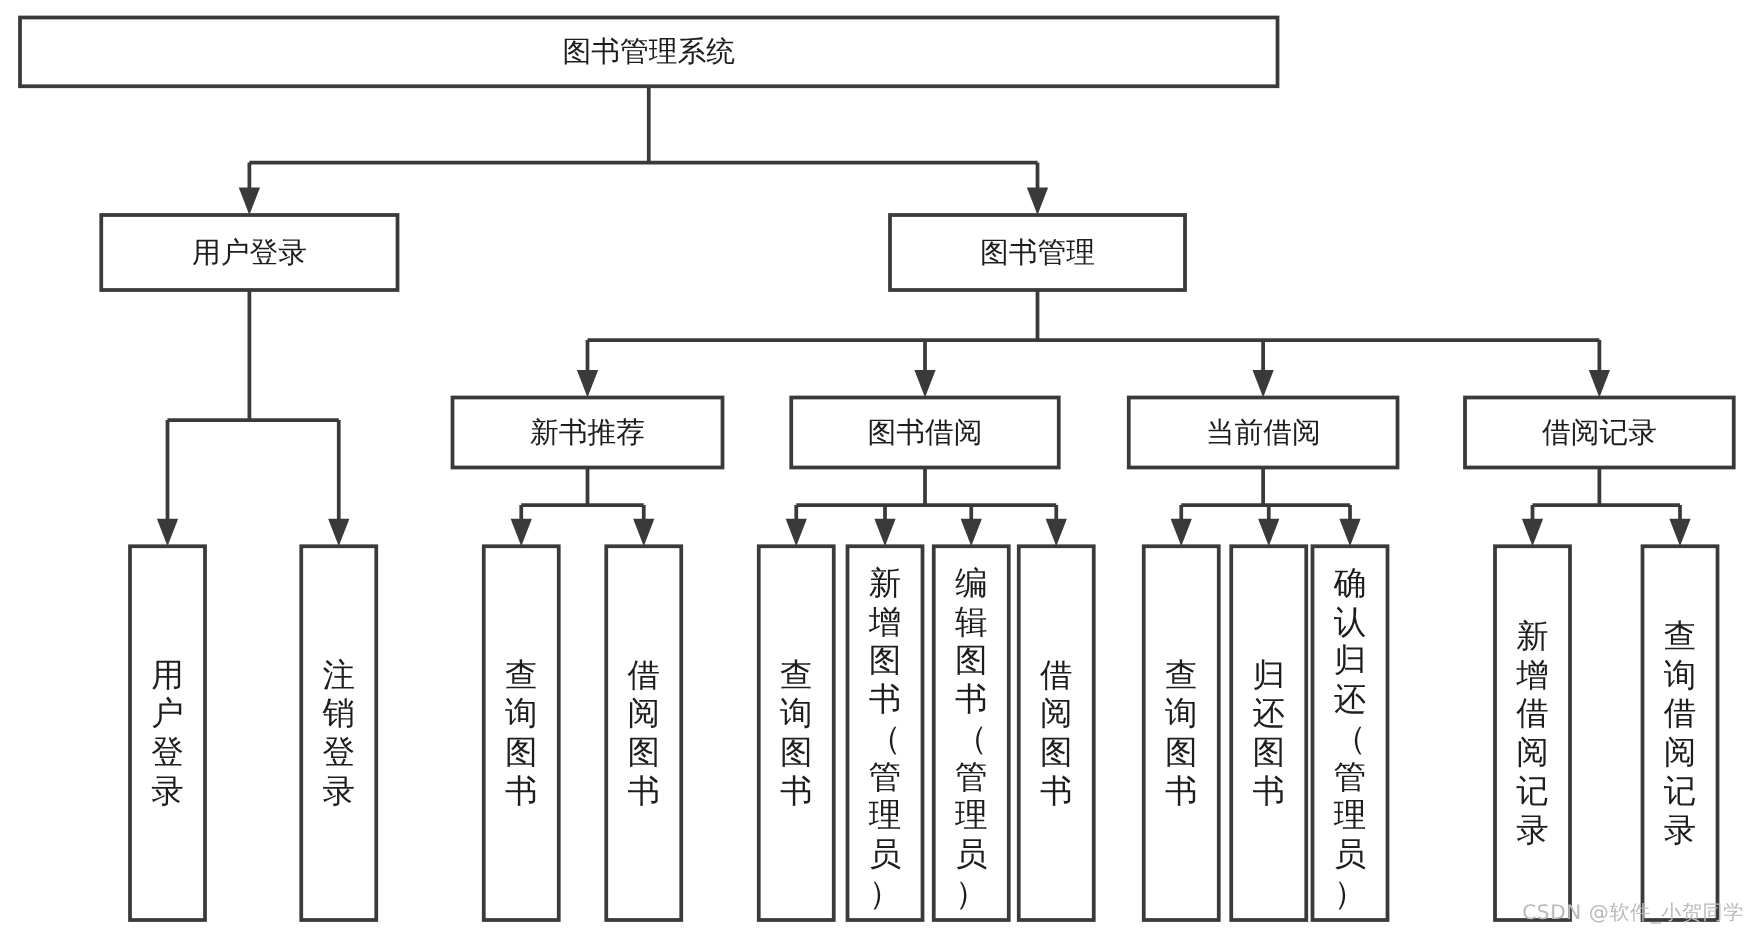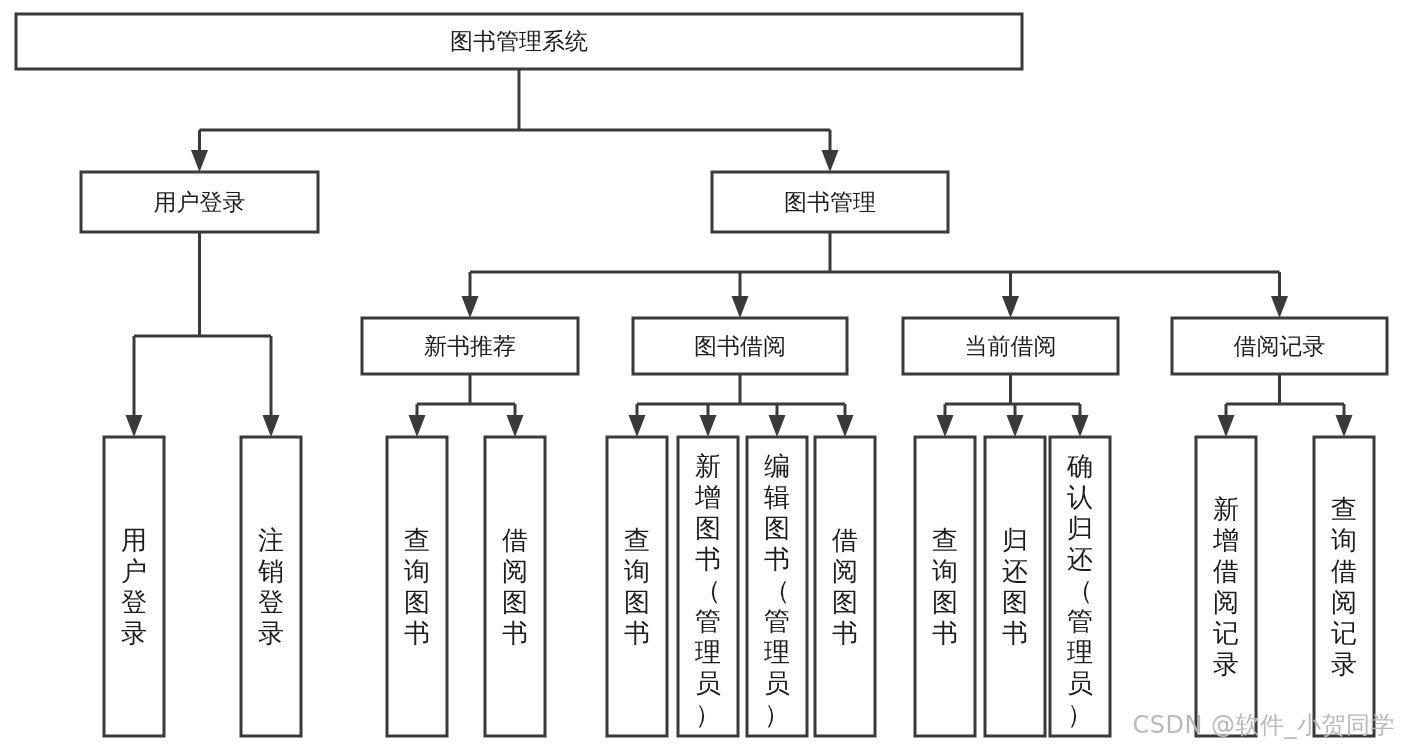--- a/index.html
+++ b/index.html
@@ -55,21 +55,21 @@
     font-family: "DejaVu Sans", "Liberation Sans", sans-serif;
     font-size: 26px;
     fill: #1d1d1d;
     text-anchor: middle;
   }
   .watermark {
     position: absolute;
     right: 10px;
     bottom: 6px;
     font-family: "DejaVu Sans", "Liberation Sans", sans-serif;
-    font-size: 24px;
+    font-size: 16px;
     color: #b9b9b9;
     letter-spacing: 0.5px;
     white-space: nowrap;
     user-select: none;
   }
 </style>
 </head>
 <body>
 
 <div id="diagram-root">

